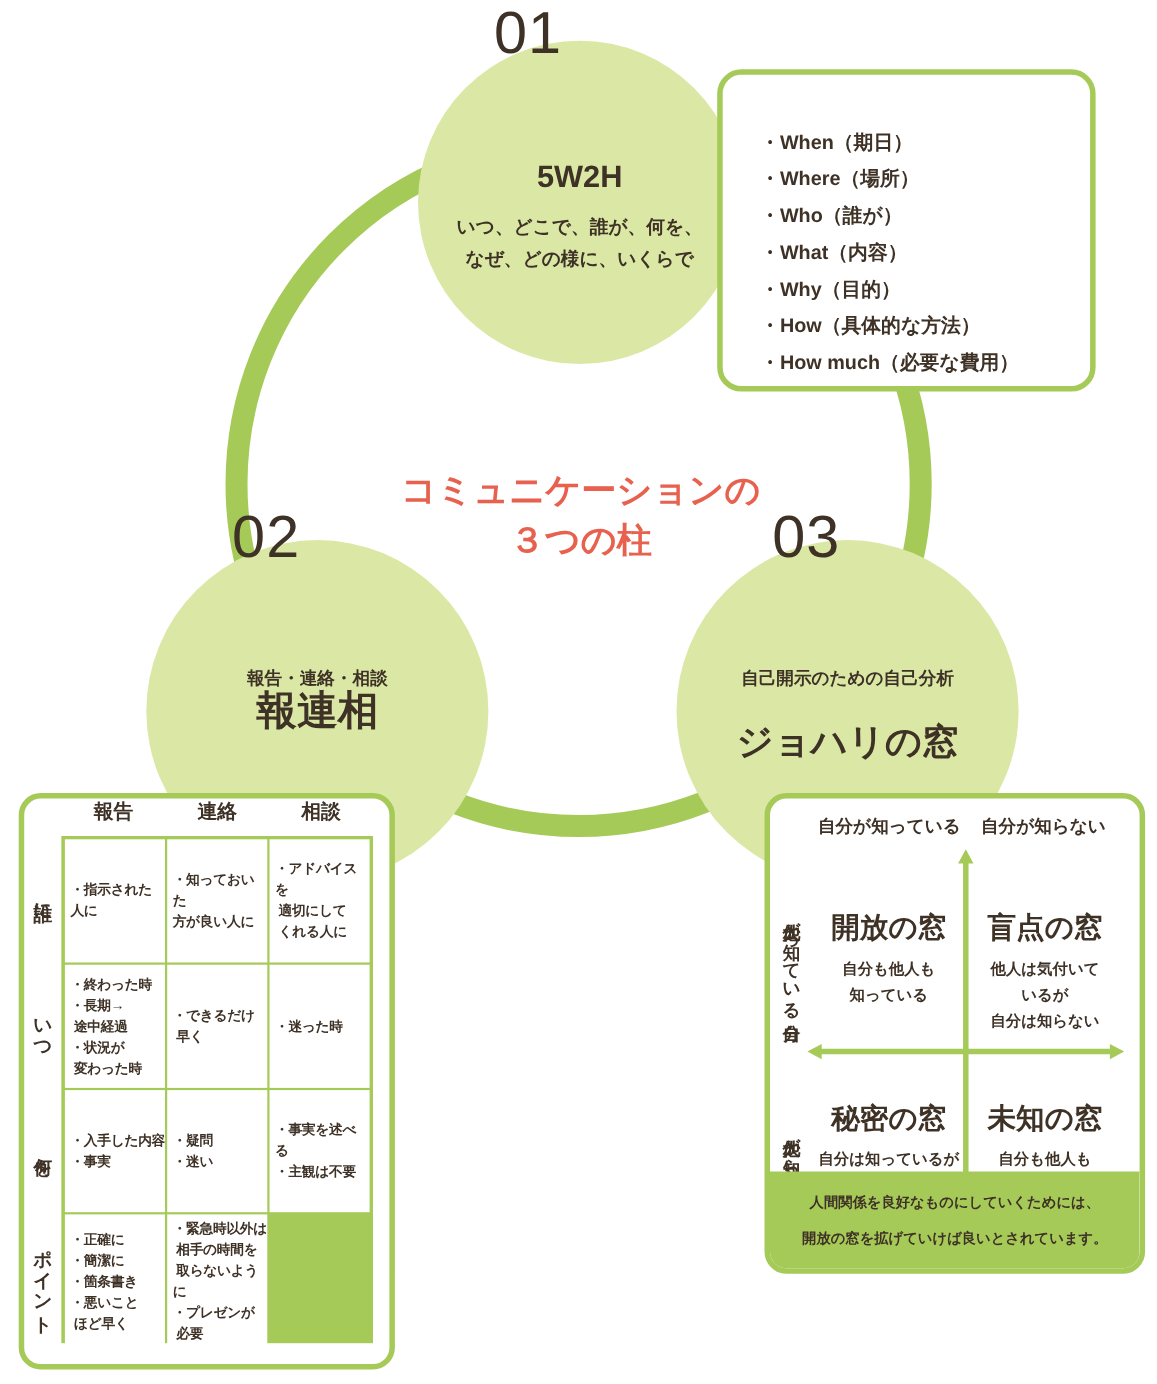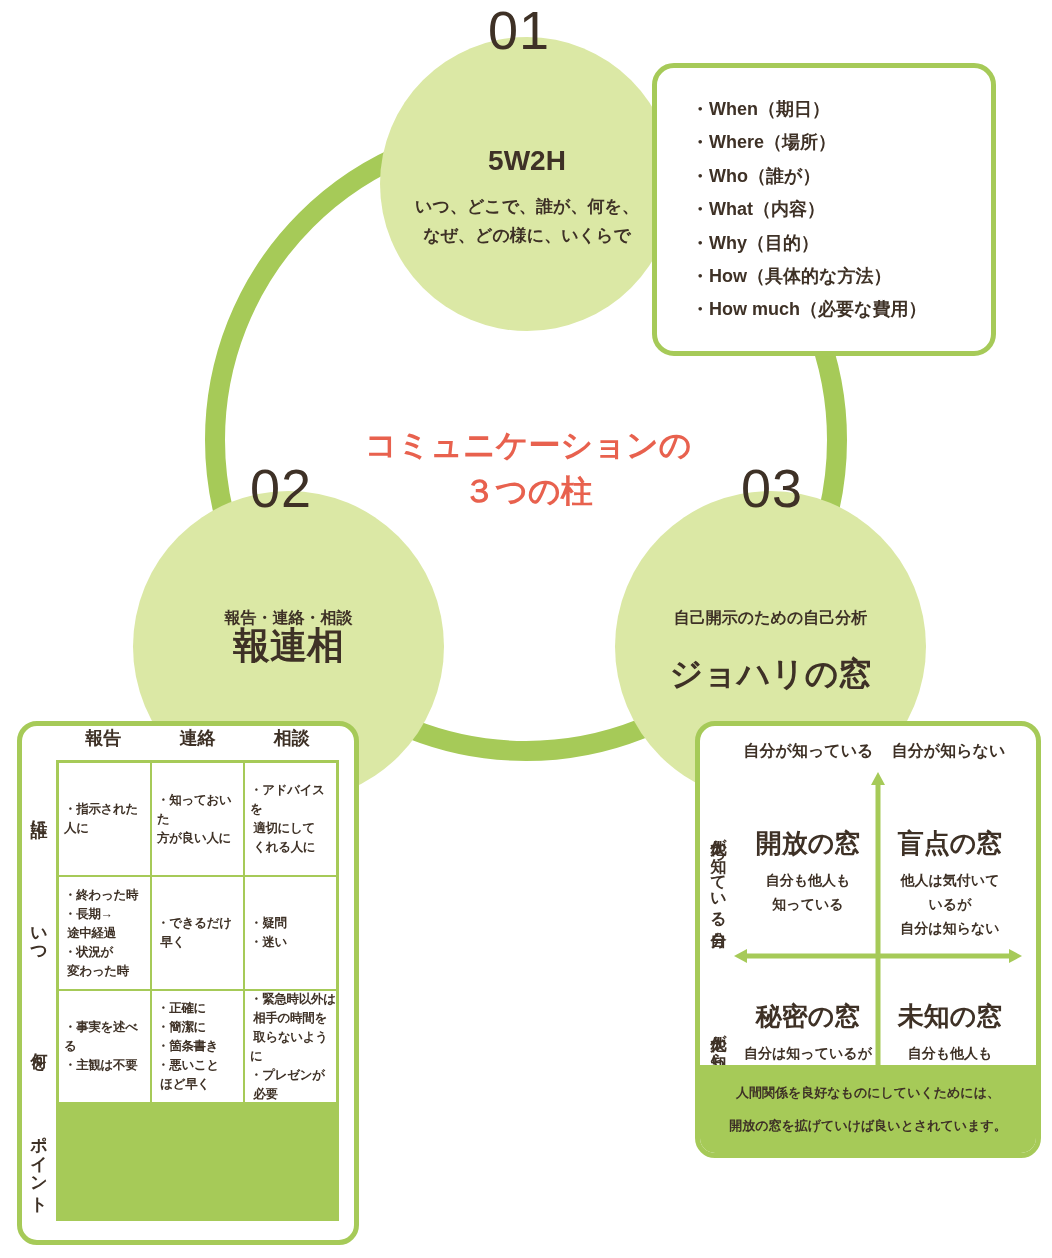--- a/index.html
+++ b/index.html
@@ -12,33 +12,33 @@
   html,body{margin:0;padding:0;background:#fff;}
   .stage{
     position:relative;width:1052px;height:1258px;background:var(--white);
     font-family:"Liberation Sans","DejaVu Sans",sans-serif;color:var(--dark);
     overflow:hidden;
   }
   .abs{position:absolute;}
   .ctr{text-align:center;}
   svg.ring{position:absolute;left:0;top:0;}
   .bubble{position:absolute;border-radius:50%;background:var(--circle-fill);}
-  .num{position:absolute;width:140px;text-align:center;font-size:54px;font-weight:400;
+  .num{position:absolute;width:140px;font-size:54px;font-weight:400;
        color:var(--dark);letter-spacing:1px;line-height:56px;}
   .p1-title{left:380px;top:139px;width:294px;font-size:28px;font-weight:bold;line-height:44px;}
   .p-sub{font-size:16px;font-weight:bold;line-height:29px;white-space:pre-line;}
   .p1-sub{left:354px;top:192px;width:346px;font-size:17px;}
   .p2-sub{left:133px;top:603px;width:311px;}
   .p2-title{left:133px;top:624px;width:311px;font-size:37px;font-weight:bold;line-height:44px;}
   .p3-sub{left:615px;top:603px;width:311px;}
   .p3-title{left:615px;top:652px;width:311px;font-size:33px;font-weight:bold;line-height:44px;}
   .gbox{position:absolute;background:var(--white);border:5px solid var(--green);
         box-sizing:border-box;}
   .box1{left:652px;top:63px;width:344px;height:293px;border-radius:22px;}
-  .box1-list{padding:25px 6px 0 34px;}
+  .box1-list{padding:25px 6px 0 34px;margin-top:20px;}
   .box1-item{font-size:18px;font-weight:bold;line-height:33.4px;white-space:nowrap;}
   .main-title{left:326px;top:410px;width:404px;font-size:32px;font-weight:bold;
               line-height:46px;color:var(--red);white-space:pre-line;margin-top:12px;}
   
   .tbox{left:17px;top:721px;width:342px;height:524px;border-radius:20px;}
   .thead-row{position:absolute;left:34px;top:0;width:283px;display:flex;}
   .thead{flex:1;text-align:center;font-size:18px;font-weight:bold;}
   .rlabels{position:absolute;left:0;top:34px;width:34px;height:461px;display:flex;
            flex-direction:column;}
   .rlabel{display:flex;align-items:center;justify-content:center;
@@ -133,20 +133,23 @@
       <div class="cell">・アドバイスを
  適切にして
  くれる人に</div>
       <div class="cell">・終わった時
 ・長期→
  途中経過
 ・状況が
  変わった時</div>
       <div class="cell">・できるだけ
  早く</div>
+      <div class="cell">・迷った時</div>
+      <div class="cell">・入手した内容
+・事実</div>
       <div class="cell">・疑問
 ・迷い</div>
       <div class="cell">・事実を述べる
 ・主観は不要</div>
       <div class="cell">・正確に
 ・簡潔に
 ・箇条書き
 ・悪いこと
  ほど早く</div>
       <div class="cell">・緊急時以外は

